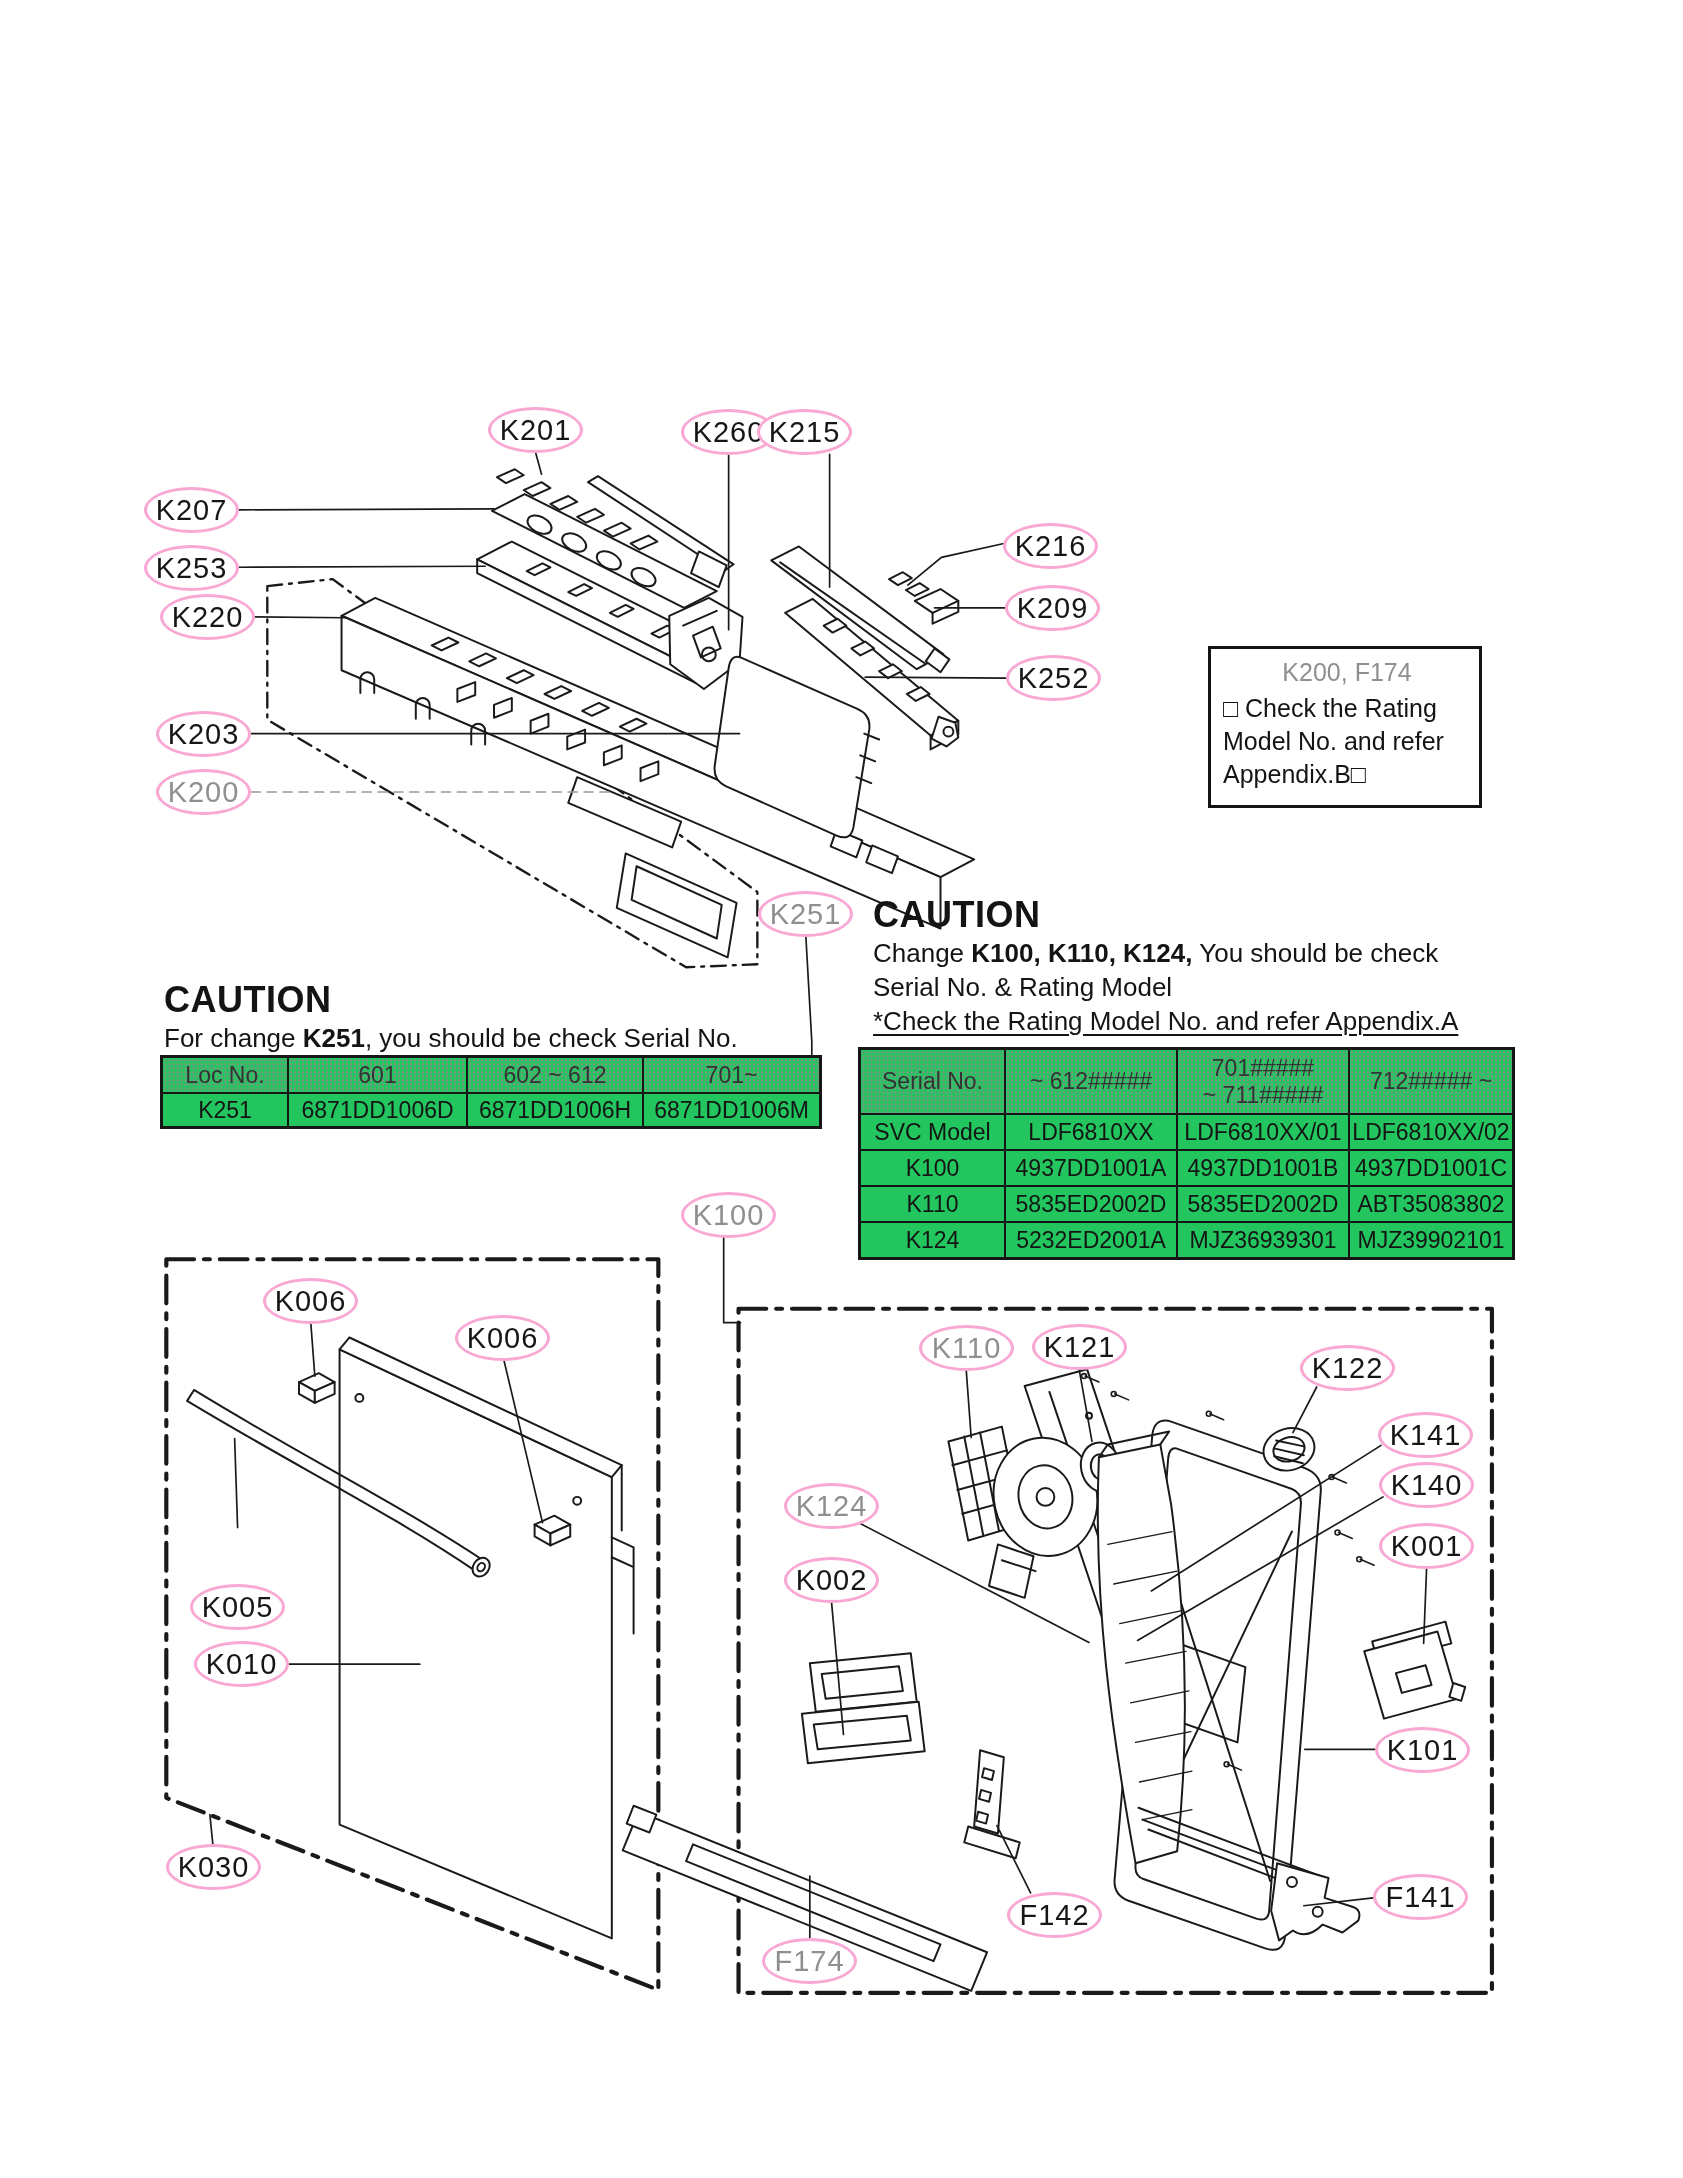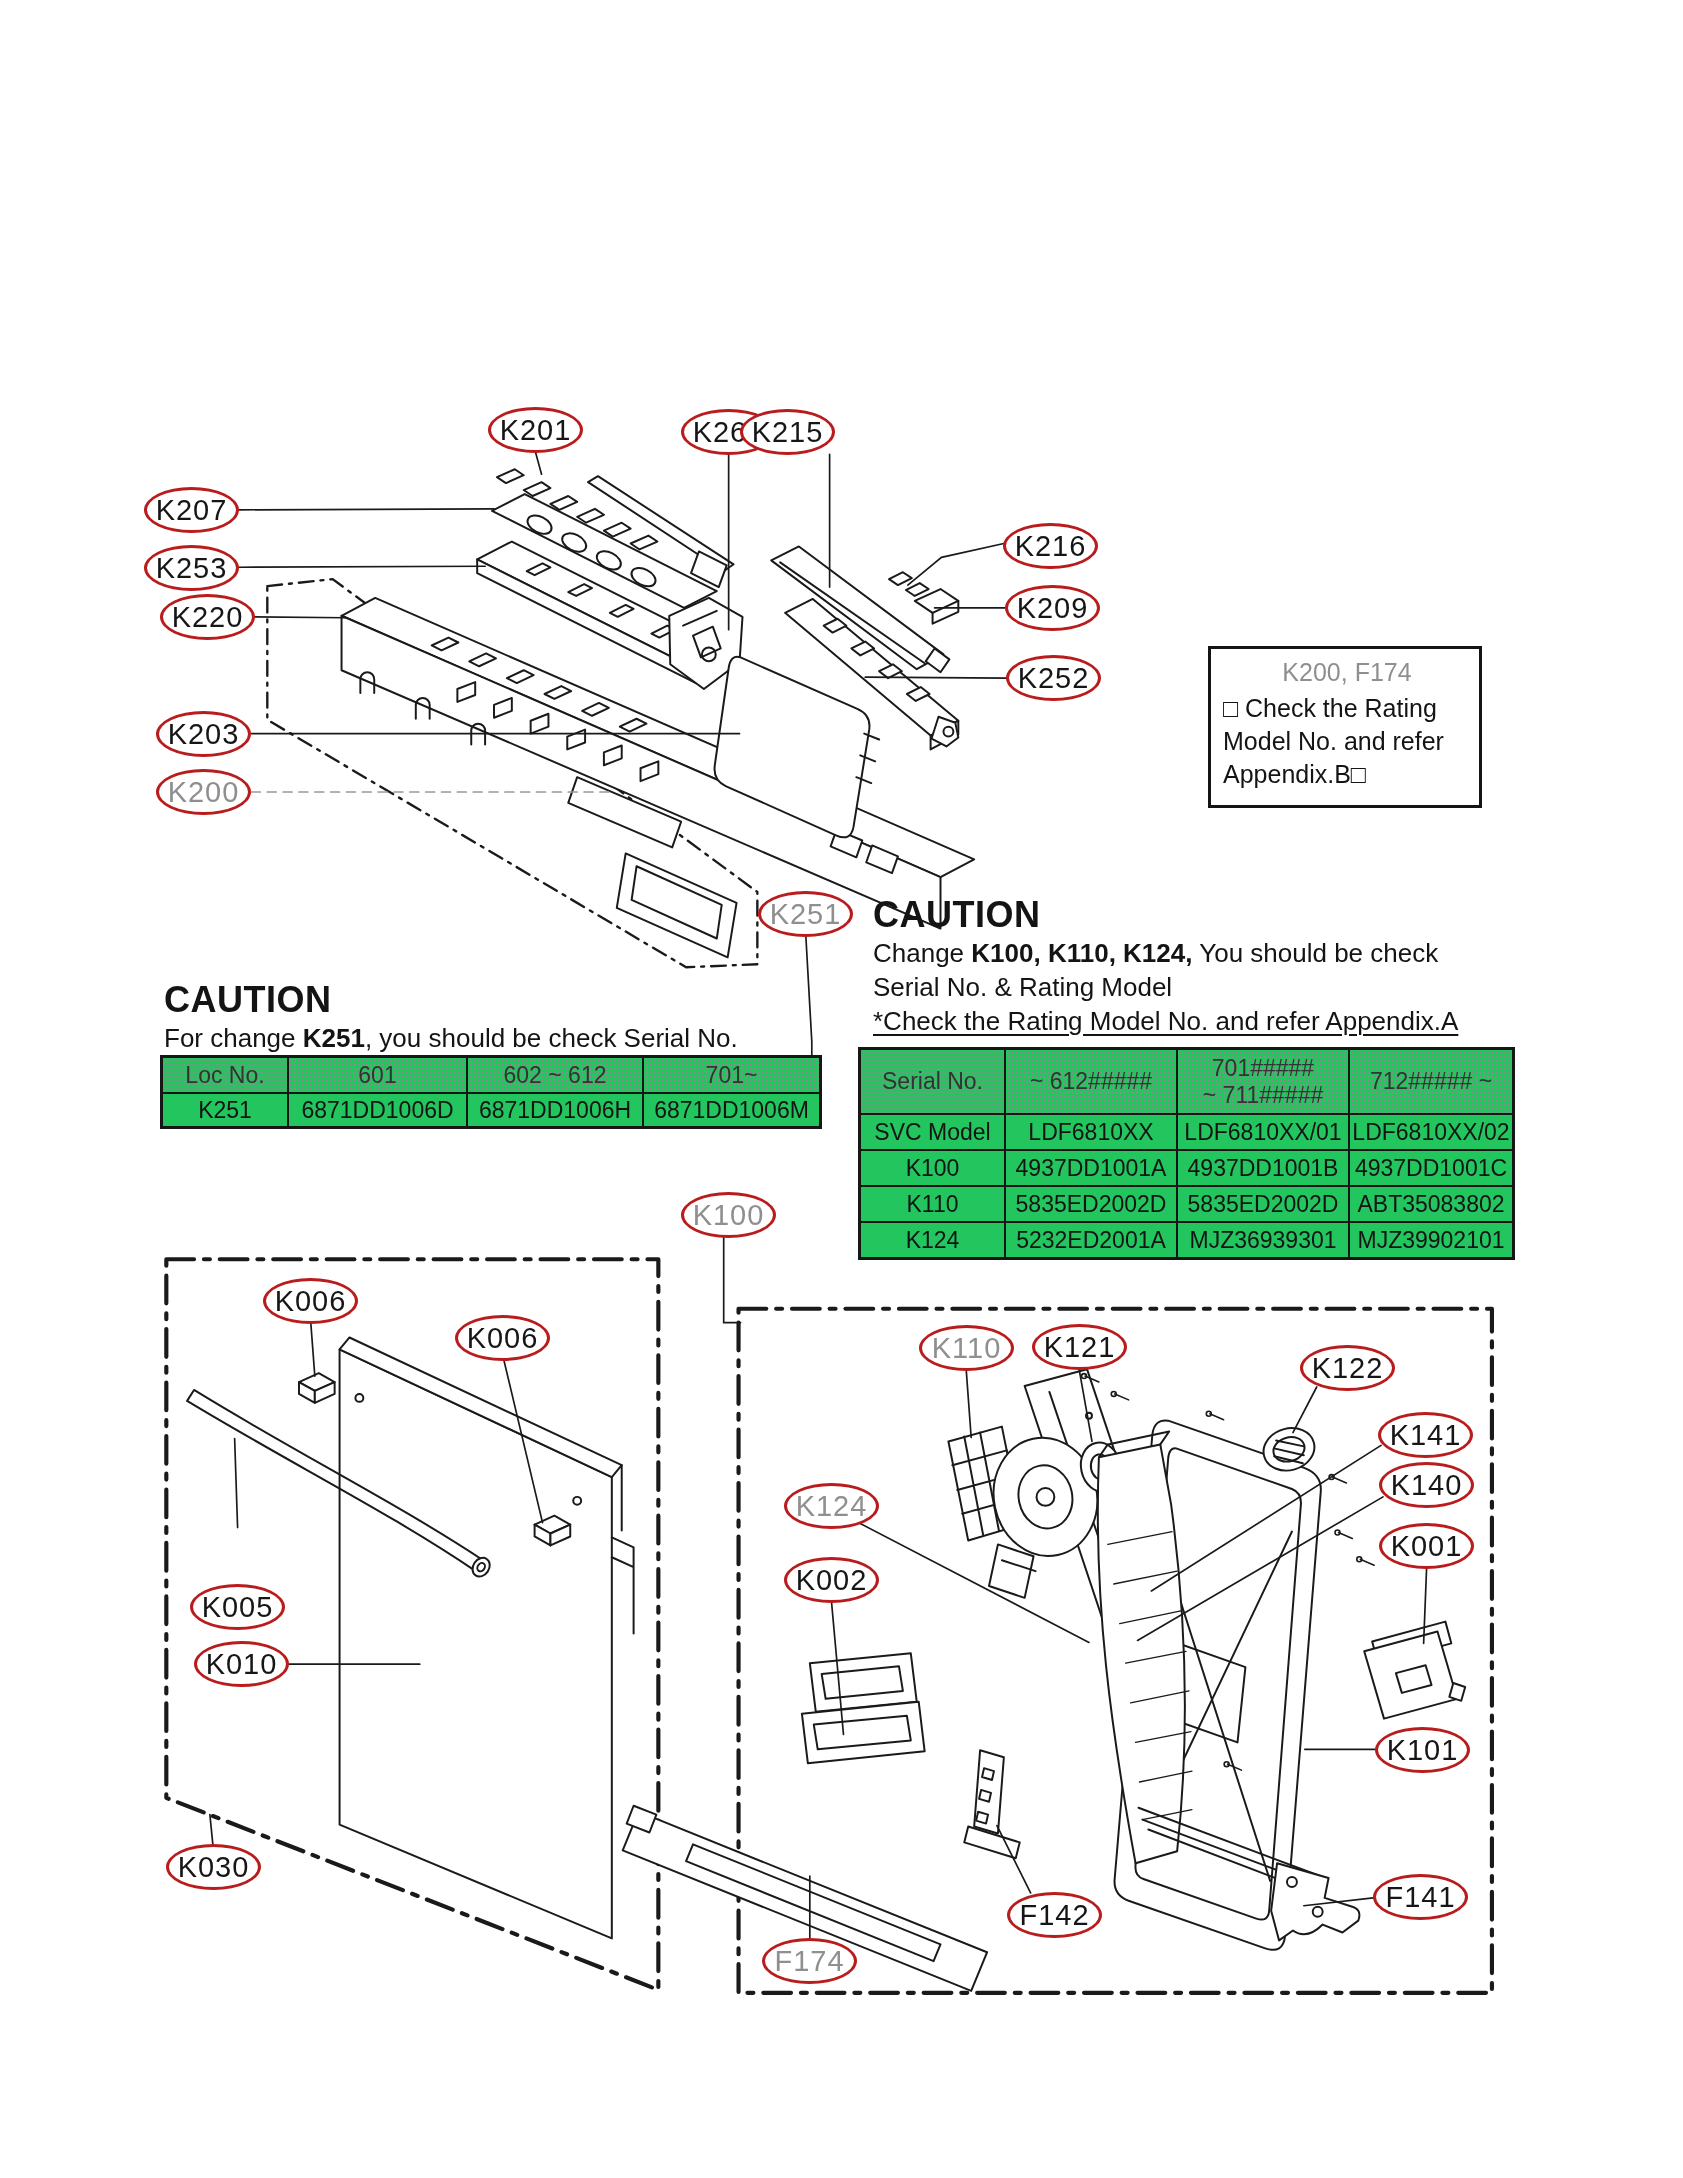--- a/index.html
+++ b/index.html
@@ -4,21 +4,21 @@
 <style>
   html,body{margin:0;padding:0;background:#fff;}
   #canvas{
     position:relative;width:1683px;height:2178px;background:#ffffff;
     font-family:"Liberation Sans","DejaVu Sans",sans-serif;color:#141414;overflow:hidden;
   }
   .art{position:absolute;left:0;top:0;width:1683px;height:2178px;}
   
   .co{
     position:absolute;box-sizing:border-box;width:95px;height:46px;
-    border:3px solid #b91c1c;border-radius:50%;background:#ffffff;
+    border:3px solid #f9a8d4;border-radius:50%;background:#ffffff;
     display:flex;align-items:center;justify-content:center;
     font-size:29px;letter-spacing:1px;color:#161616;white-space:nowrap;
   }
   .co.light{color:#8f8f8f;}
   
   .infobox{
     position:absolute;left:1208px;top:646px;width:274px;height:162px;
     box-sizing:border-box;border:3px solid #141414;background:#fff;
     padding:7px 8px 0 12px;font-size:25px;line-height:33px;
   }
@@ -236,21 +236,21 @@
       <path d="M1389,1767 L1318,1767"></path>
       <path d="M1041,1912 L1007,1844"></path>
       <path d="M1387,1917 L1317,1925"></path>
       <path d="M818,1957 L818,1895"></path>
       <path stroke="#999" stroke-dasharray="9 7" d="M254,800 L616,800"></path>
     </g>
   </svg>
 
   <div class="co" style="left:488px;top:407px">K201</div>
   <div class="co" style="left:681px;top:409px">K260</div>
-  <div class="co" style="left:740px;top:409px">K215</div>
+  <div class="co" style="left:757px;top:409px">K215</div>
   <div class="co" style="left:144px;top:487px">K207</div>
   <div class="co" style="left:144px;top:545px">K253</div>
   <div class="co" style="left:160px;top:594px">K220</div>
   <div class="co" style="left:1003px;top:523px">K216</div>
   <div class="co" style="left:1005px;top:585px">K209</div>
   <div class="co" style="left:1006px;top:655px">K252</div>
   <div class="co" style="left:156px;top:711px">K203</div>
   <div class="co light" style="left:156px;top:769px">K200</div>
   <div class="co light" style="left:758px;top:891px">K251</div>
   <div class="co light" style="left:681px;top:1192px">K100</div>

